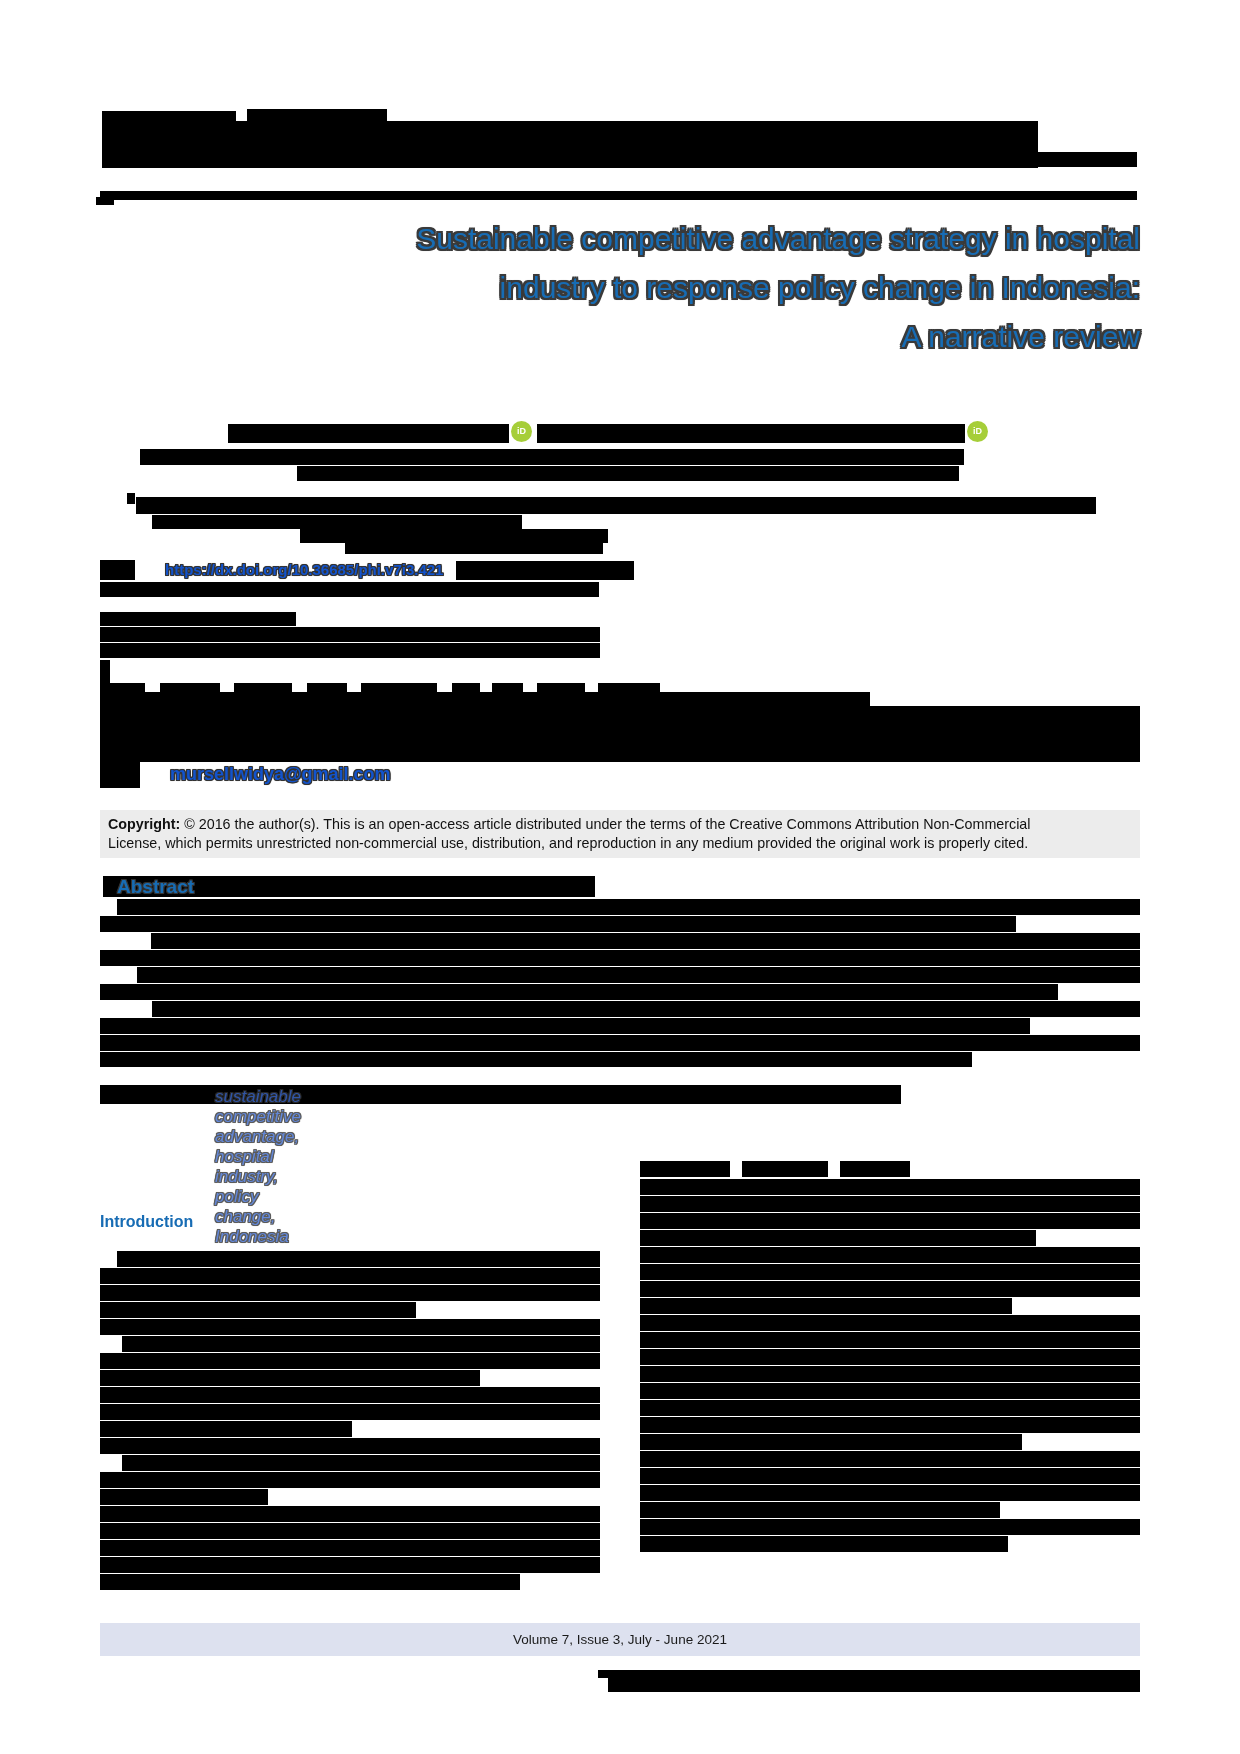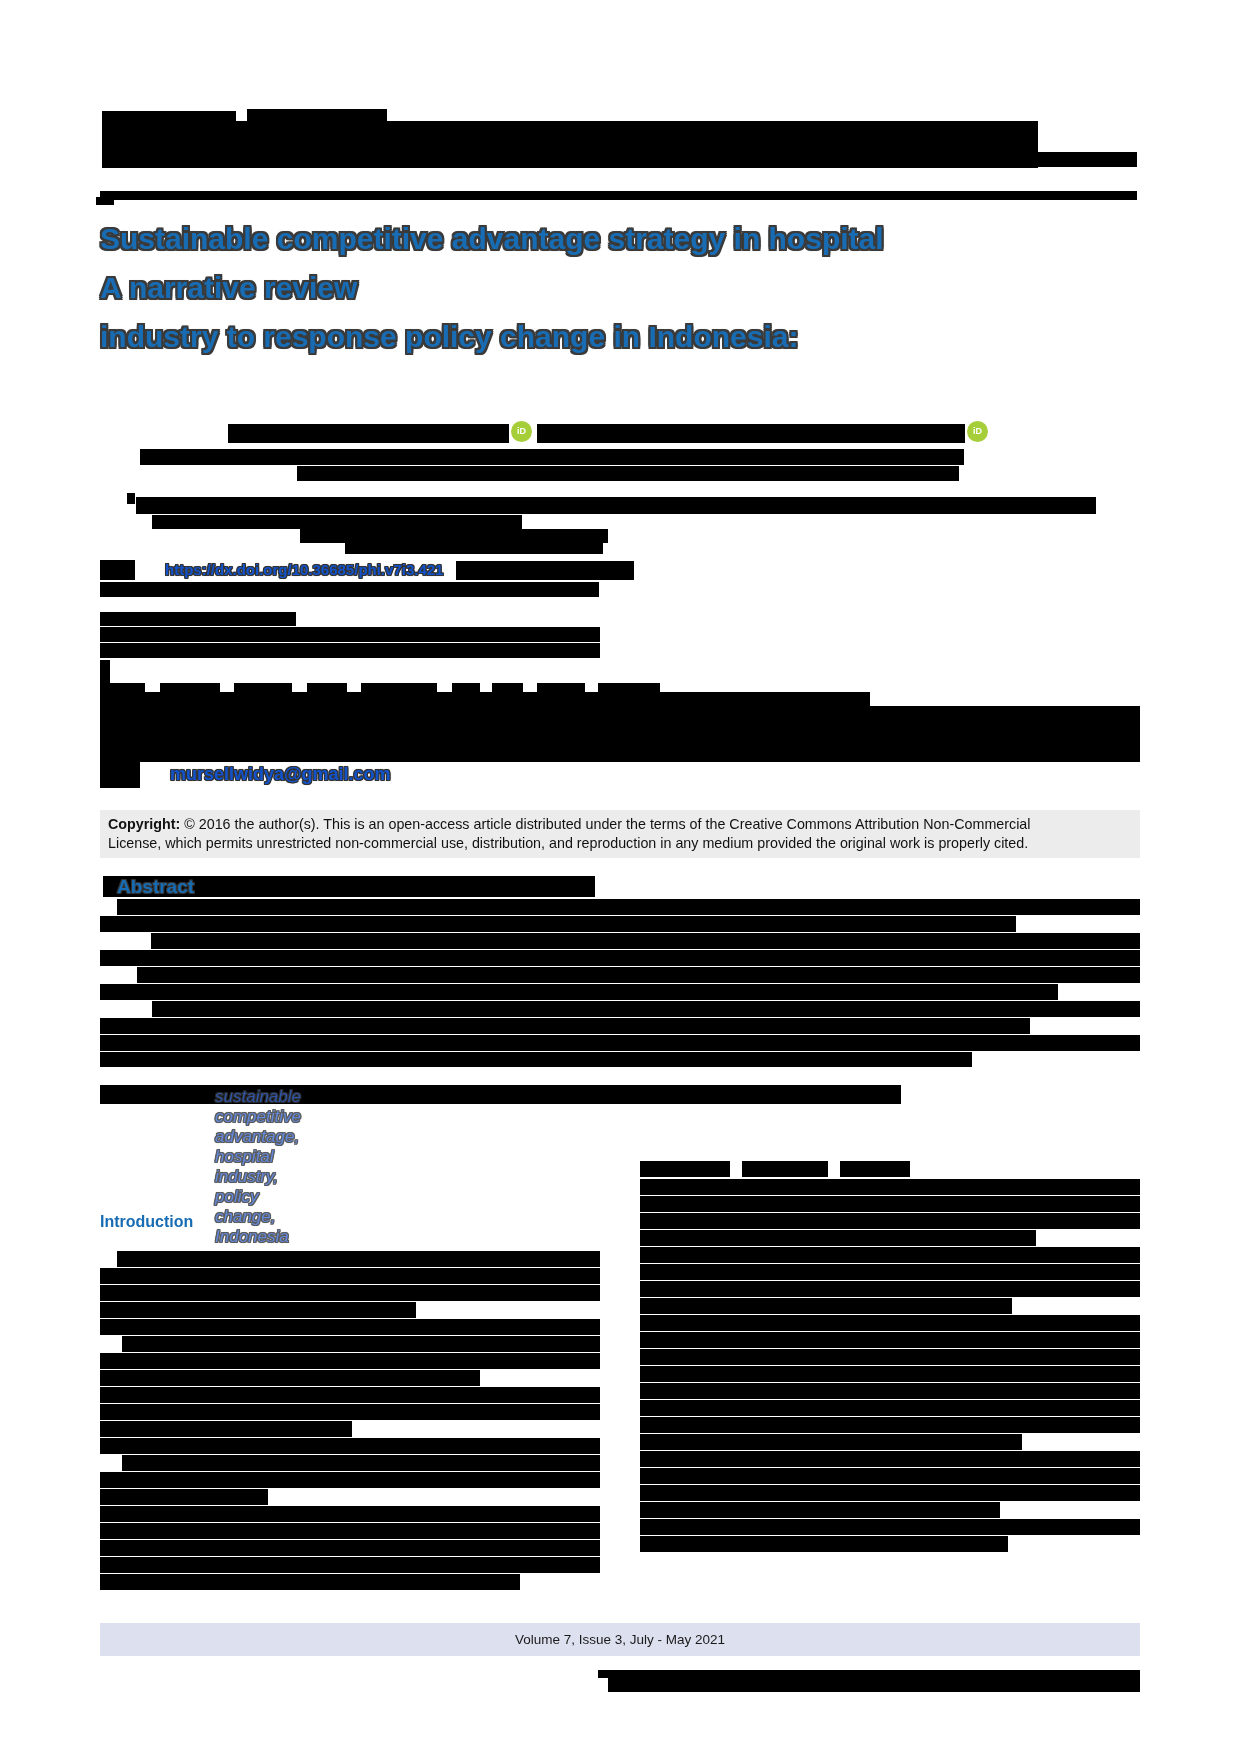--- a/index.html
+++ b/index.html
@@ -5,22 +5,22 @@
   html,body{margin:0;padding:0;background:#ffffff;}
   .page{position:relative;width:1240px;height:1754px;background:#fff;overflow:hidden;
         font-family:"Liberation Sans",sans-serif;}
   .abs{position:absolute;}
   .redact{position:absolute;background:#000;}
   
   .halo{text-shadow:1px 0 0 #333,-1px 0 0 #333,0 1px 0 #333,0 -1px 0 #333,
         1px 1px 0 #333,-1px -1px 0 #333,1px -1px 0 #333,-1px 1px 0 #333,0 0 2px #222;}
   .halo-strong{text-shadow:2px 0 0 #3a3a3a,-2px 0 0 #3a3a3a,0 2px 0 #3a3a3a,0 -2px 0 #3a3a3a,
         2px 2px 0 #3a3a3a,-2px -2px 0 #3a3a3a,2px -2px 0 #3a3a3a,-2px 2px 0 #3a3a3a,0 0 3px #222;}
-  .title-wrap{left:100px;top:214px;width:1040px;text-align:left;
-        font-weight:bold;font-size:30px;line-height:49px;color:#176CB4;}
+  .title-wrap{left:100px;top:214px;width:1040px;text-align:right;
+        font-weight:normal;font-size:30px;line-height:49px;color:#176CB4;}
   .orcid{width:21px;height:21px;border-radius:50%;background:#A6CE39;color:#fff;
         font-size:9px;font-weight:bold;text-align:center;line-height:21px;}
   .link{color:#1253CC;font-weight:bold;text-decoration:none;padding-left:28px;}
   .doi{left:137px;top:561px;font-size:15px;}
   .email{left:142px;top:764px;font-size:18px;}
   .copyright{left:100px;top:810px;width:1024px;background:#ECECEC;padding:5px 8px;
         font-size:14.3px;line-height:19px;color:#111;}
   .abstract-h{left:117px;top:876px;font-size:19px;font-weight:bold;color:#176CB4;}
   .keywords{left:215px;top:1087px;font-size:17px;font-style:italic;color:#3D6BD0;opacity:.8;}
   .intro-h{left:100px;top:1213px;font-size:16px;font-weight:bold;color:#176CB4;}
@@ -129,38 +129,38 @@
       <div class="redact" style="left: 100px; top: 1557px; width: 500px; height: 16px;"></div>
       <div class="redact" style="left: 100px; top: 1574px; width: 420px; height: 16px;"></div>
       <div class="redact" style="left: 598px; top: 1670px; width: 542px; height: 8px;"></div>
       <div class="redact" style="left: 608px; top: 1678px; width: 532px; height: 14px;"></div>
     </div>
 
   <div class="txt-layer">
 
     <div class="abs title-wrap halo-strong">
       <div>Sustainable competitive advantage strategy in hospital</div>
+      <div>industry to response policy change in Indonesia:</div>
       <div>A narrative review</div>
-      <div>industry to response policy change in Indonesia:</div>
     </div>
 
     <div class="abs orcid" style="left:511px;top:421px;">iD</div>
     <div class="abs orcid" style="left:967px;top:421px;">iD</div>
 
     <a class="abs link halo doi" href="#">https://dx.doi.org/10.36685/phi.v7i3.421</a>
 
     <a class="abs link halo email" href="#">mursellwidya@gmail.com</a>
 
     <div class="abs copyright">
       <div><b>Copyright:</b><span> © 2016 the author(s). This is an open-access article distributed under the terms of the Creative Commons Attribution Non-Commercial</span></div>
       <div>License, which permits unrestricted non-commercial use, distribution, and reproduction in any medium provided the original work is properly cited.</div>
     </div>
 
     <div class="abs abstract-h halo">Abstract</div>
 
     <div class="abs keywords halo">sustainable competitive advantage, hospital industry, policy change, Indonesia</div>
 
     <div class="abs intro-h">Introduction</div>
 
-    <div class="abs footer-bar">Volume 7, Issue 3, July - May 2021</div>
+    <div class="abs footer-bar">Volume 7, Issue 3, July - June 2021</div>
 
   </div>
 </div>
 
 </body></html>

